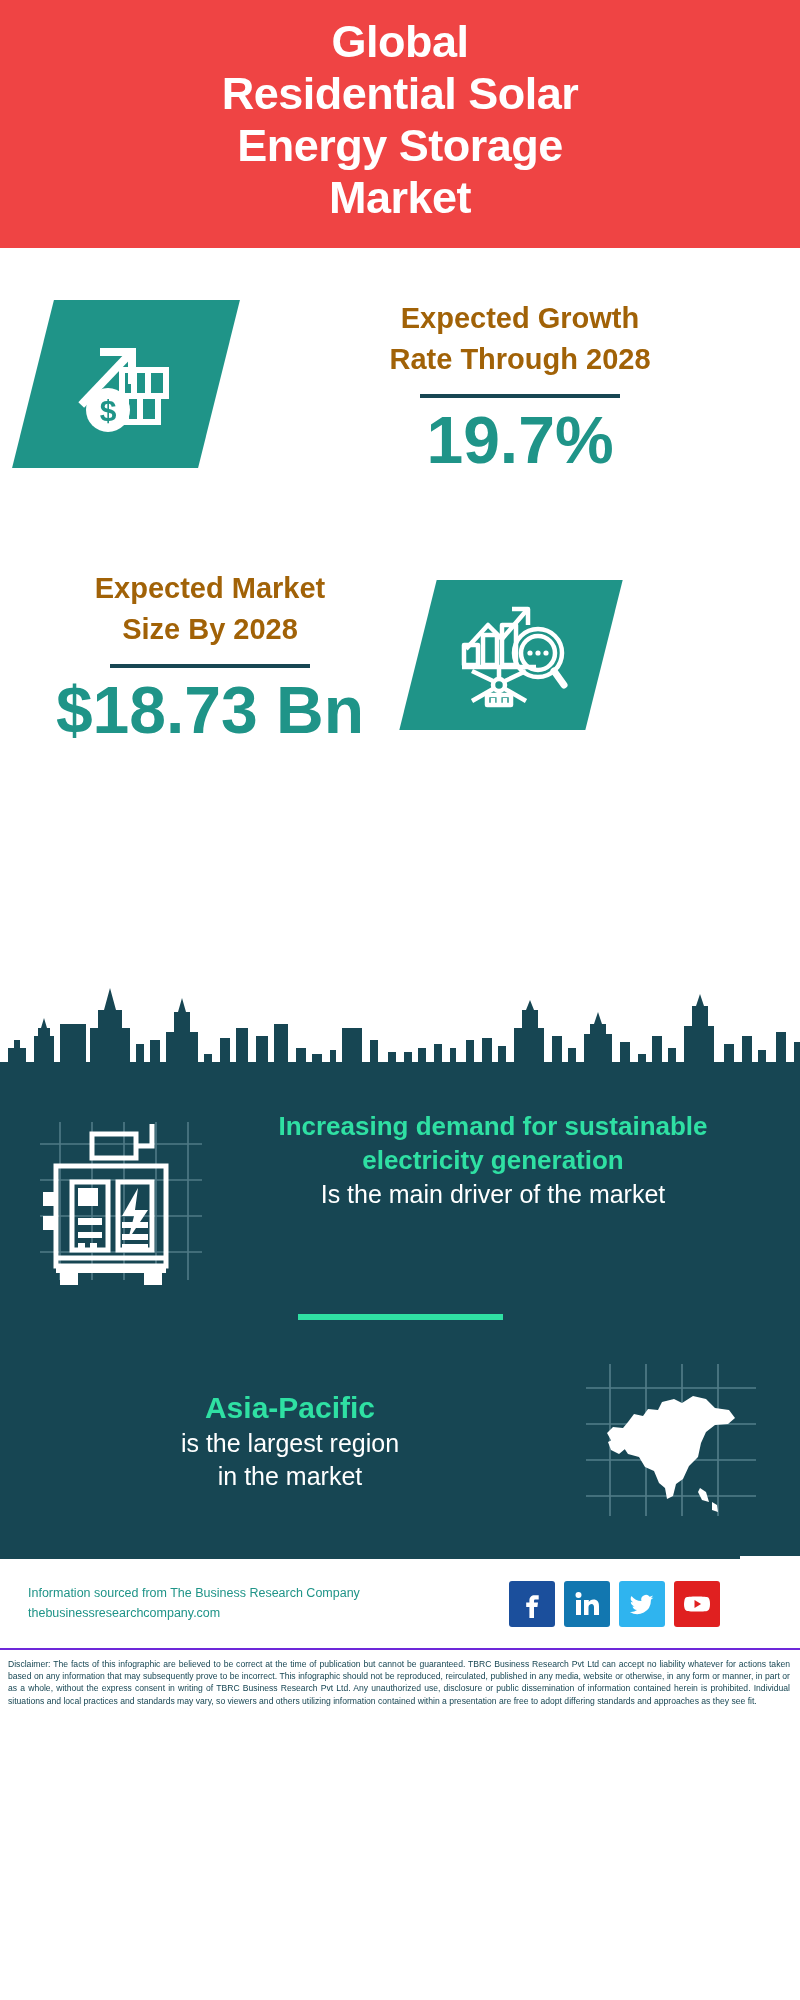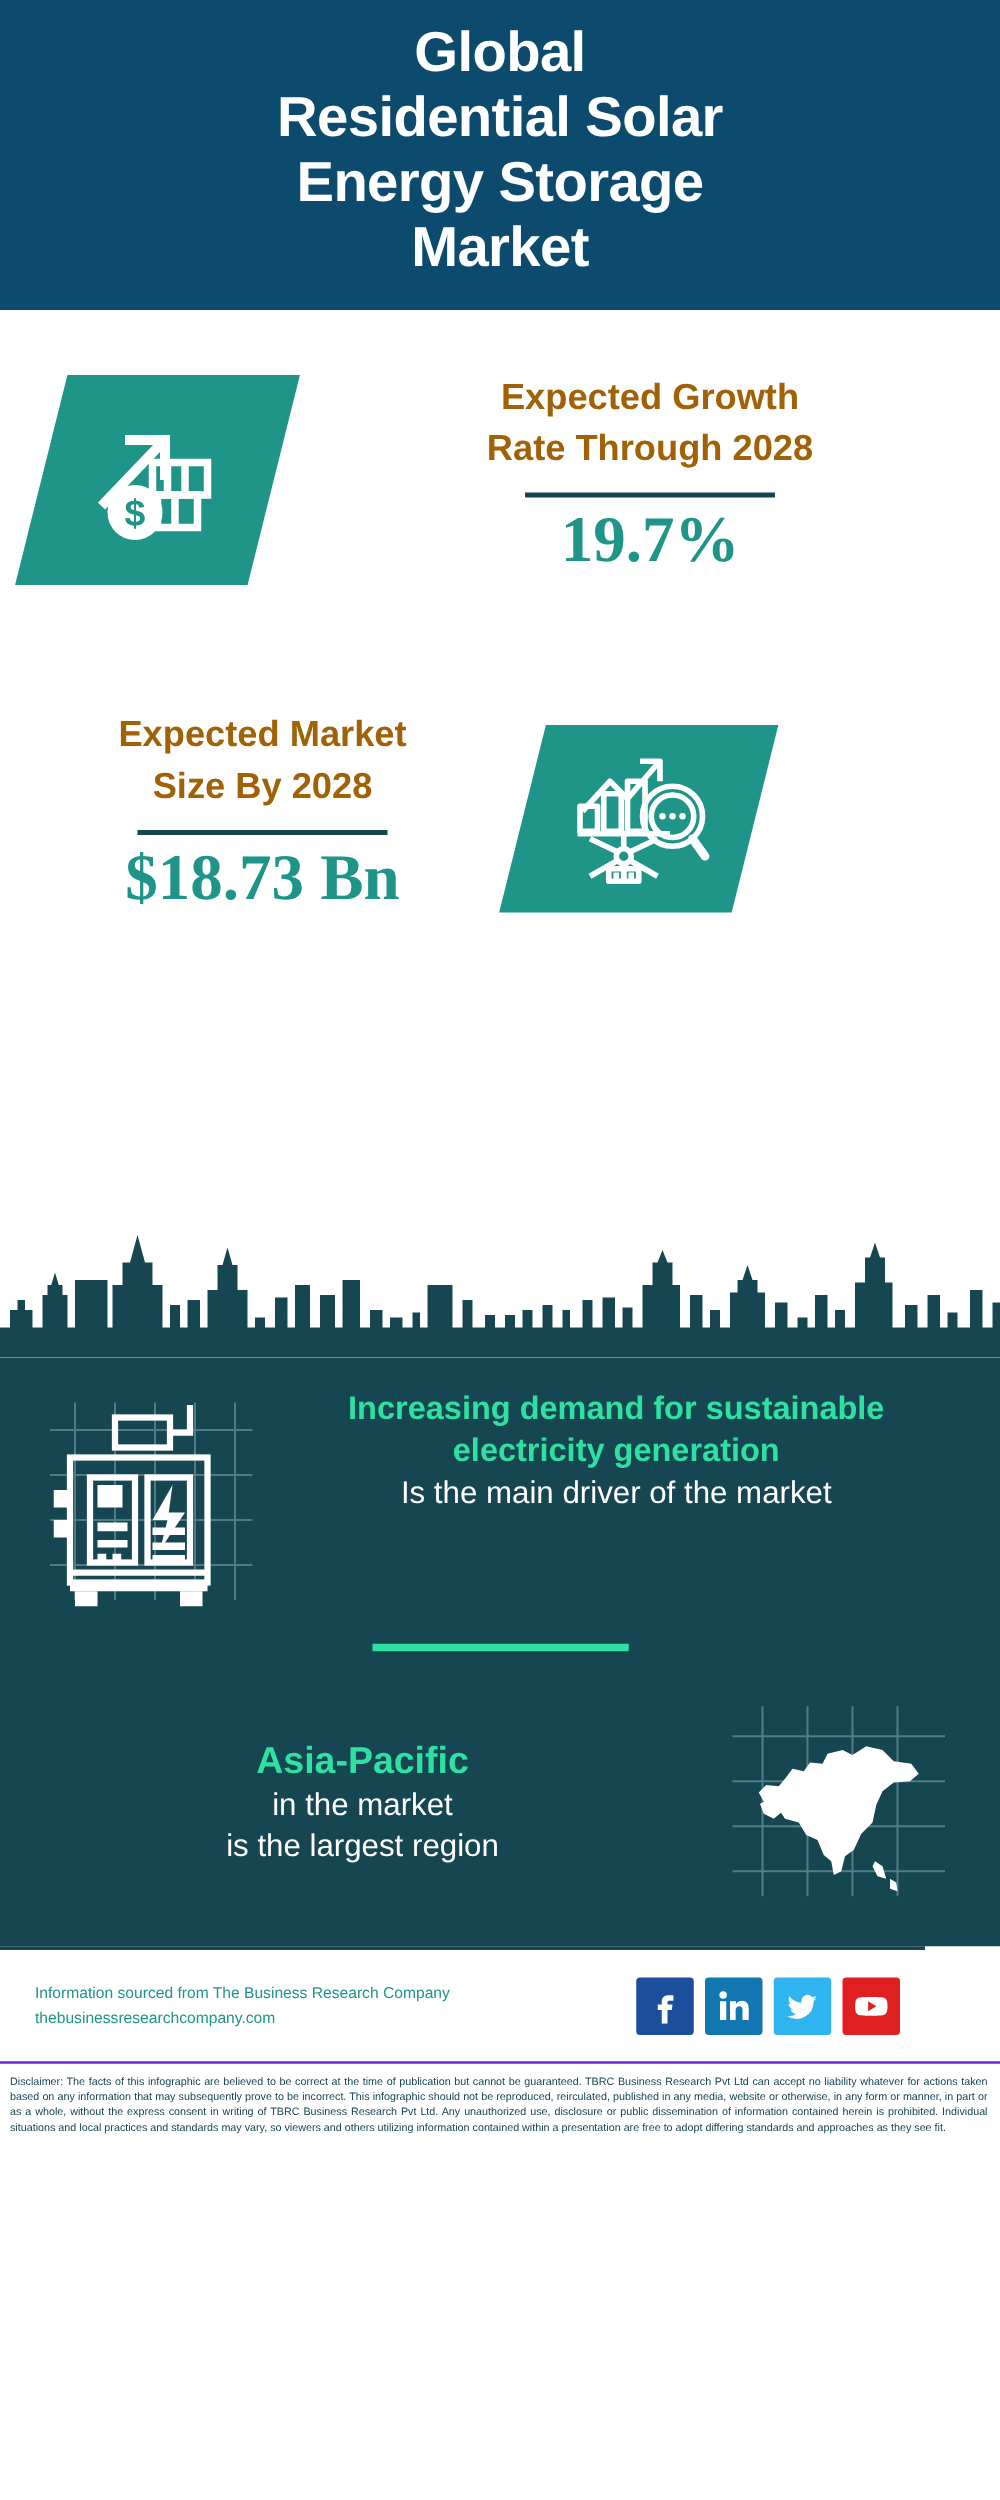--- a/index.html
+++ b/index.html
@@ -6,21 +6,21 @@
   html, body { width:800px; height:2000px; }
   body {
     font-family:"Liberation Sans", sans-serif;
     background:#ffffff;
     overflow:hidden;
   }
   .page { position:relative; width:800px; height:2000px; background:#fff; }
 
   
   .header {
-    background:#0c4a6e;
+    background:#ef4444;
     height:248px;
     display:flex; align-items:center; justify-content:center;
     text-align:center;
     padding:6px 40px 14px;
   }
   .header h1 {
     color:#ffffff;
     font-size:45px;
     line-height:1.16;
     font-weight:bold;
@@ -38,21 +38,21 @@
     background:#1f9488;
     transform:skewX(-14deg);
   }
   .growth-badge .inner { transform:skewX(14deg); width:100%; height:100%;
     display:flex; align-items:center; justify-content:center; }
   .growth-text { position:absolute; left:255px; top:10px; width:530px; text-align:center; }
   .stat-title {
     color:#a16207; font-size:29px; font-weight:bold; line-height:1.42;
   }
   .rule { height:4px; background:#174653; margin:14px auto 8px; width:200px; }
-  .stat-value { color:#1f9488; font-size:52px; font-weight:bold; line-height:1.05;font-family:Liberation Serif, serif; }
+  .stat-value { color:#1f9488; font-size:66px; font-weight:bold; line-height:1.05; }
 
   
   .size-row { position:absolute; top:310px; left:0; width:800px; height:240px; }
   .size-text { position:absolute; left:20px; top:10px; width:380px; text-align:center; }
   .size-badge {
     position:absolute; left:418px; top:22px;
     width:186px; height:150px;
     background:#1f9488;
     transform:skewX(-14deg);
   }
@@ -237,22 +237,22 @@
         <div class="accent-text">Increasing demand for sustainable electricity generation</div>
         <div class="plain-text">Is the main driver of the market</div>
       </div>
     </div>
 
     <div class="green-rule"></div>
 
     <div class="region-row">
       <div class="region-copy">
         <div class="accent-text" style="font-size:30px">Asia-Pacific</div>
+        <div class="plain-text">is the largest region</div>
         <div class="plain-text">in the market</div>
-        <div class="plain-text">is the largest region</div>
       </div>
       <div class="region-icon">
         <svg width="180" height="160" viewBox="0 0 180 160">
           <g stroke="#5a8490" stroke-width="1.6" opacity="0.9">
             <path d="M30 4 V156 M66 4 V156 M102 4 V156 M138 4 V156"></path>
             <path d="M6 28 H176 M6 64 H176 M6 100 H176 M6 136 H176"></path>
           </g>
           <path fill="#ffffff" d="M48 62 l6-8 9 2 5-7 10 1 4-8 12-3 8 4 11-7 13 3 9 9 14 2 6 8 -7 6 -13 1 -9 7 -5 11 -3 14 -9 9 -6 13 -7 5 -3 12 -6 3 -2 -11 -6 -5 -5 -12 -9 -4 -6 -10 -11 -3 -6 -9 -10 -3 -5 -9 6 -6 10 1 z
                                    M36 78 l7 3 2 8 -6 5 -8 -4 -3 -8 z
                                    M120 128 l6 4 3 10 -7 -2 -4 -8 z

